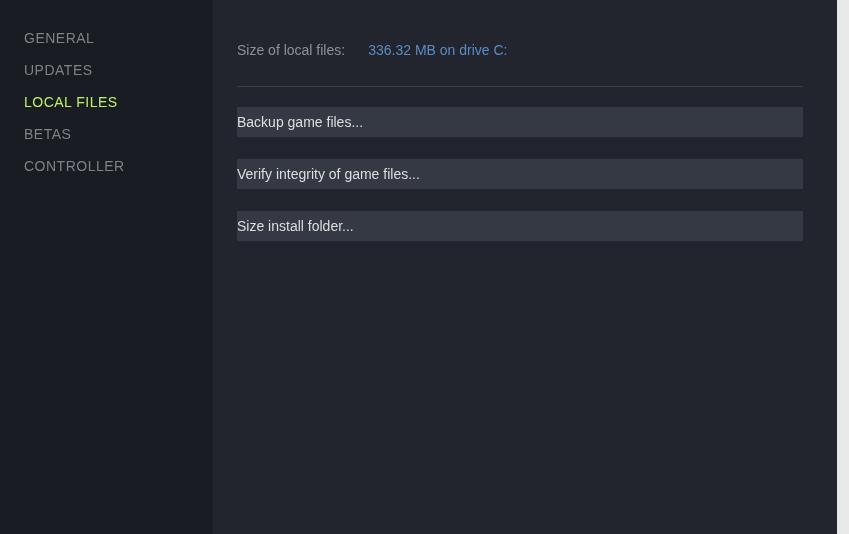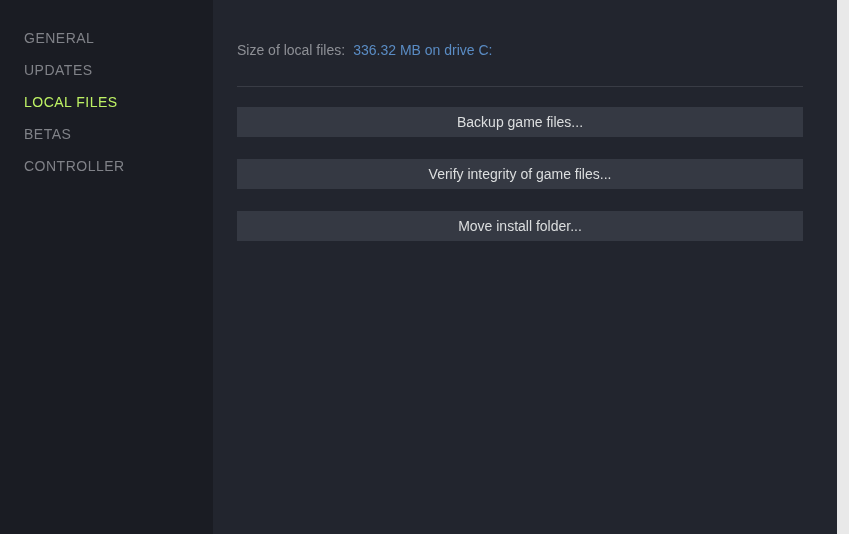--- a/index.html
+++ b/index.html
@@ -35,21 +35,21 @@
     }
     .main {
       flex: 1;
       background: #22252e;
       padding: 0 34px 0 24px;
       padding-top: 42px;
     }
     .size-row {
       display: flex;
       align-items: center;
-      gap: 8px;
+      gap: 23px;
       margin-bottom: 28px;
     }
     .size-label {
       color: #8e9096;
       font-size: 14px;
     }
     .size-value {
       color: #5a8cc4;
       font-size: 14px;
       flex: 1;
@@ -72,21 +72,21 @@
     }
     .action-button {
       display: block;
       width: 100%;
       background: #353943;
       color: #dcdedf;
       border: none;
       font-size: 14px;
       height: 30px;
       line-height: 30px;
-      text-align: center;
+      text-align: left;
       cursor: pointer;
       margin-bottom: 22px;
     }
     .right-edge {
       width: 12px;
       background: #e9e9e9;
     }
   </style>
 </head>
 <body>
@@ -100,16 +100,16 @@
 </div>
 
 <div class="main">
   <div class="size-row">
     <span class="size-label">Size of local files:</span>
     <span class="size-value">336.32 MB on drive C:</span>
   </div>
   <hr class="divider">
   <button class="action-button">Backup game files...</button>
   <button class="action-button">Verify integrity of game files...</button>
-  <button class="action-button">Move install folder...</button>
+  <button class="action-button">Size install folder...</button>
 </div>
 
 <div class="right-edge"></div>
 
 </body></html>

